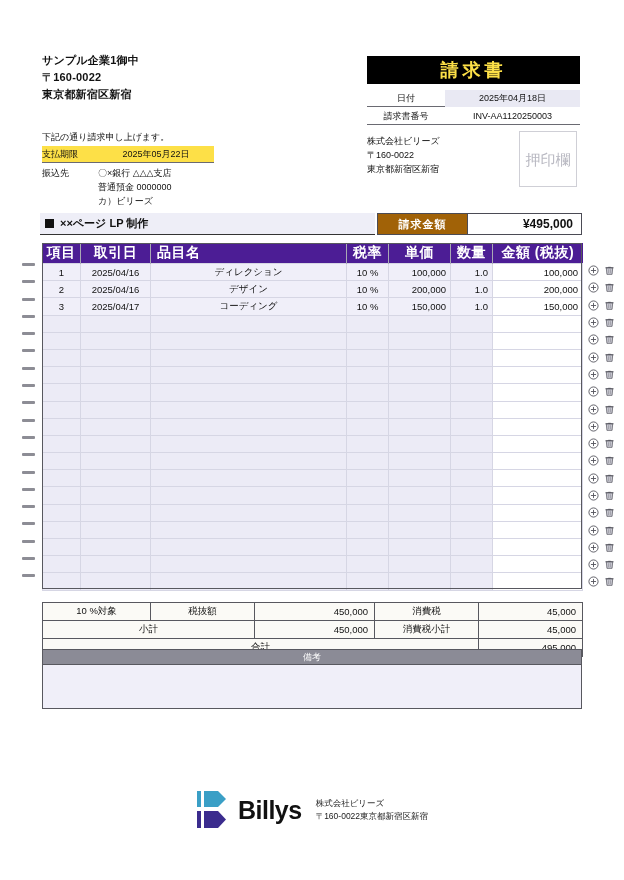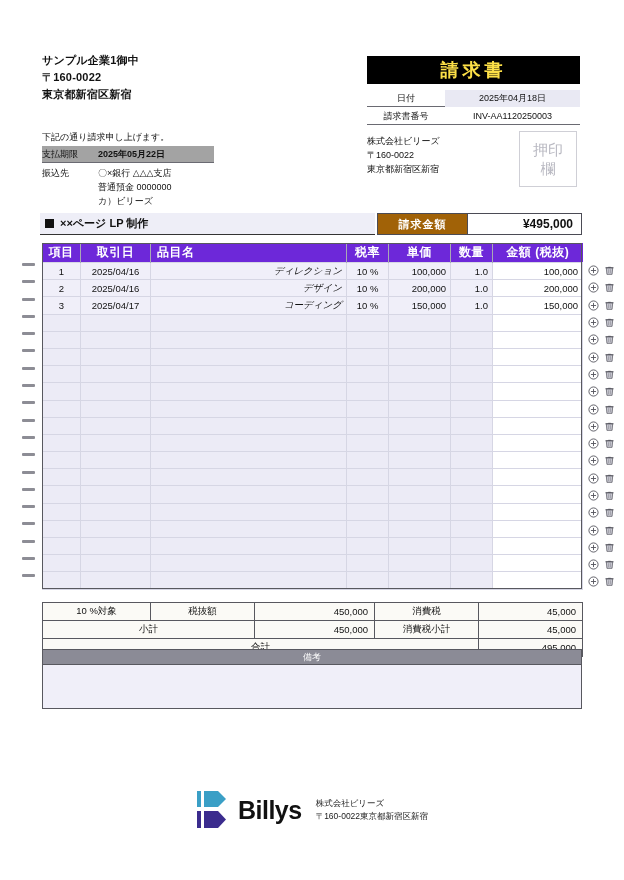--- a/index.html
+++ b/index.html
@@ -32,27 +32,27 @@
   .note-block {
     position: absolute;
     left: 42px; top: 130px;
     font-size: 9px;
     line-height: 14px;
   }
   .note-line { margin-bottom: 2px; white-space: nowrap; }
   .due-row {
     display: flex;
     width: 172px;
-    background: #a3a3a3;
+    background: #fde047;
     border-bottom: 1px solid #6a6a72;
     padding: 1px 0 1px 0;
     margin-bottom: 3px;
   }
   .due-label { width: 56px; text-align: left; font-size: 9px; }
-  .due-value { flex: 1; text-align: left; font-size: 9px; font-weight: bold; }
+  .due-value { flex: 1; text-align: center; font-size: 9px; }
   .bank-row { display: flex; }
   .bank-label { width: 56px; font-size: 9px; }
   .bank-lines { font-size: 9px; line-height: 14px; }
   .bank-lines div { white-space: nowrap; }
 
   
   .title-bar {
     position: absolute;
     left: 367px; top: 56px;
     width: 213px; height: 28px;
@@ -83,21 +83,21 @@
   }
   .issuer div { white-space: nowrap; }
 
   .seal-box {
     position: absolute;
     left: 519px; top: 131px;
     width: 58px; height: 56px;
     border: 1px solid #cfcfd6;
     color: #b9b9c2;
     font-size: 15px;
-    display: flex; flex-direction: column;
+    display: flex; flex-direction: row;
     align-items: center; justify-content: center;
     line-height: 19px;
   }
 
   
   .subject {
     position: absolute;
     left: 40px; top: 213px;
     width: 335px; height: 22px;
     background: #eeeef7;
@@ -138,42 +138,42 @@
     left: 42px; top: 243px;
     width: 540px;
   }
   table.items {
     width: 540px;
     border-collapse: collapse;
     table-layout: fixed;
     font-size: 9.5px;
   }
   table.items th {
-    background: #6d28d9;
+    background: #4c1d95;
     color: #fff;
     font-weight: bold;
     height: 17px;
-    font-size: 12px;
+    font-size: 14px;
     border-right: 1px solid #a9a9b4;
     letter-spacing: .5px;
   }
   table.items th:last-child { border-right: none; }
   table.items td {
     height: 17.2px;
     border: 1px solid #d6d6e4;
     background: #ecebf6;
     padding: 0 4px;
     font-size: 9.5px;
     white-space: nowrap;
     overflow: hidden;
   }
   table.items tr.filled td { background: #f0eff9; }
   td.c-no    { text-align: center; }
   td.c-date  { text-align: center; }
-  td.c-name  { text-align: right; font-style: italic; }
+  td.c-name  { text-align: center; }
   td.c-rate  { text-align: center; }
   td.c-price { text-align: right; }
   td.c-qty   { text-align: right; }
   td.c-amt   { text-align: right; background: #ffffff !important; }
 
   .tbl-outer {
     position: absolute;
     left: 42px; top: 243px;
     width: 540px; height: 346px;
     border: 1px solid #58585f;

